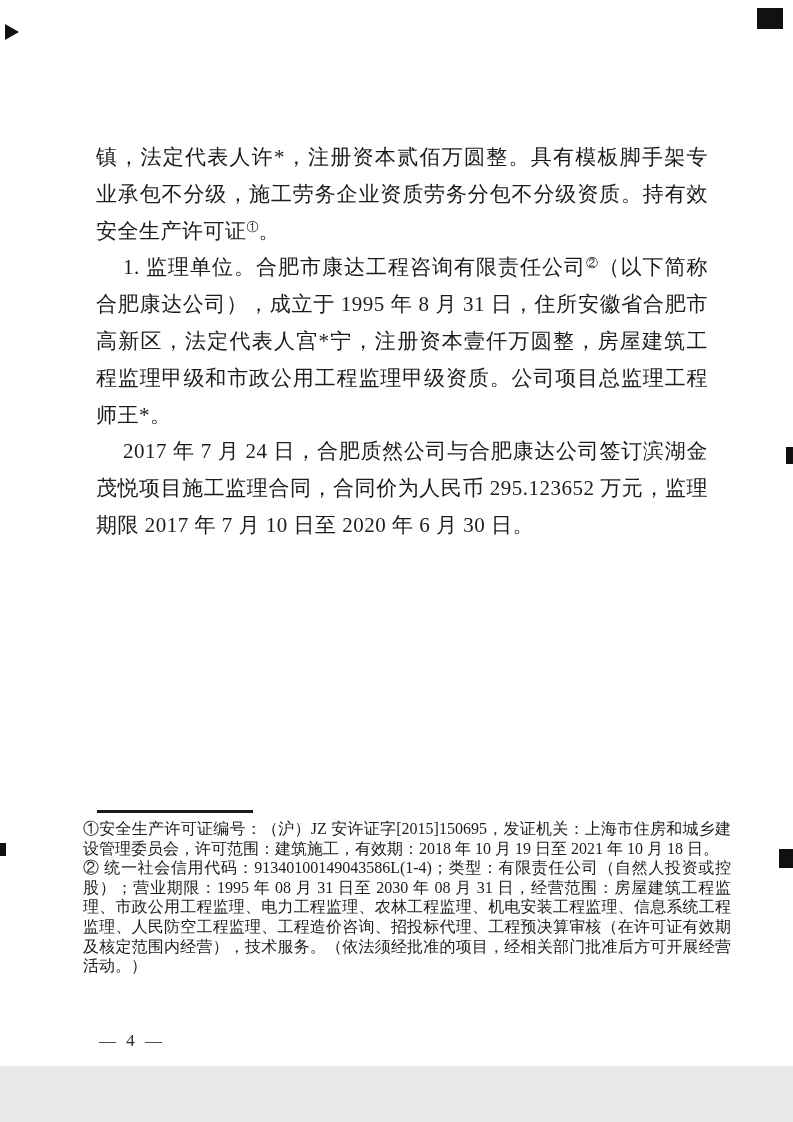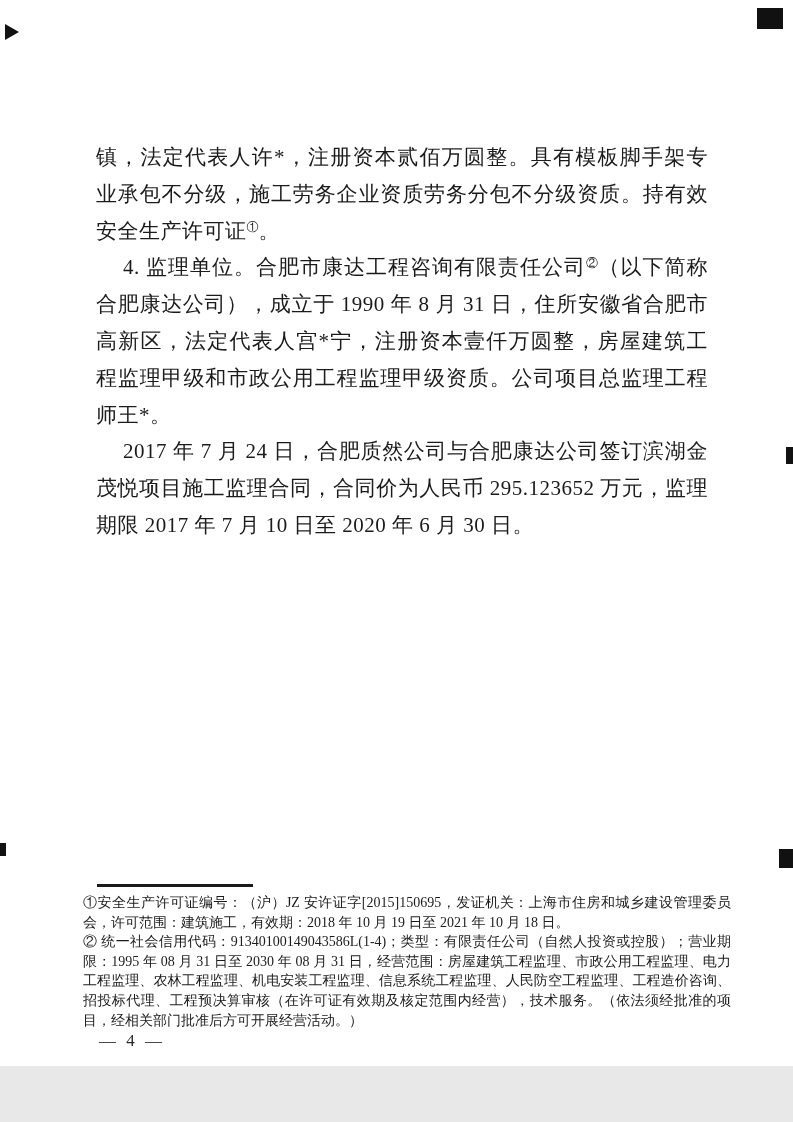--- a/index.html
+++ b/index.html
@@ -33,23 +33,23 @@
     font-size: 12px;
     line-height: 0;
     vertical-align: 7px;
     letter-spacing: 0;
   }
 
   
   .footnotes {
     position: absolute;
     left: 83px;
-    top: 884px;
+    top: 810px;
     width: 648px;
-    font-size: 14px;
+    font-size: 16px;
     line-height: 19.6px;
     text-align: justify;
     text-justify: inter-ideograph;
   }
   .fn-rule {
     width: 156px;
     height: 3px;
     background: #1b1b1b;
     margin: 0 0 6px 14px;
   }
@@ -89,21 +89,21 @@
   <div class="scan-mark mark-tr"></div>
   <div class="scan-mark mark-rm"></div>
   <div class="scan-mark mark-rb"></div>
   <div class="scan-mark mark-lb"></div>
 
   <main class="body-text">
 
     <p class="para no-indent"><span>镇，法定代表人许*，注册资本贰佰万圆整。具有模板脚手架专业承包不分级，施工劳务企业资质劳务分包不分级资质。持有效安全生产许可证</span><sup class="fnref">①</sup><span>。</span></p>
 
 
-    <p class="para"><span>4. 监理单位。合肥市康达工程咨询有限责任公司</span><sup class="fnref">②</sup><span>（以下简称合肥康达公司），成立于 1990 年 8 月 31 日，住所安徽省合肥市高新区，法定代表人宫*宁，注册资本壹仟万圆整，房屋建筑工程监理甲级和市政公用工程监理甲级资质。公司项目总监理工程师王*。</span></p>
+    <p class="para"><span>1. 监理单位。合肥市康达工程咨询有限责任公司</span><sup class="fnref">②</sup><span>（以下简称合肥康达公司），成立于 1995 年 8 月 31 日，住所安徽省合肥市高新区，法定代表人宫*宁，注册资本壹仟万圆整，房屋建筑工程监理甲级和市政公用工程监理甲级资质。公司项目总监理工程师王*。</span></p>
 
     <p class="para"><span>2017 年 7 月 24 日，合肥质然公司与合肥康达公司签订滨湖金茂悦项目施工监理合同，合同价为人民币 295.123652 万元，监理期限 2017 年 7 月 10 日至 2020 年 6 月 30 日。</span></p>
 
 
 
   </main>
 
   <footer class="footnotes">
     <div class="fn-rule"></div>
 

